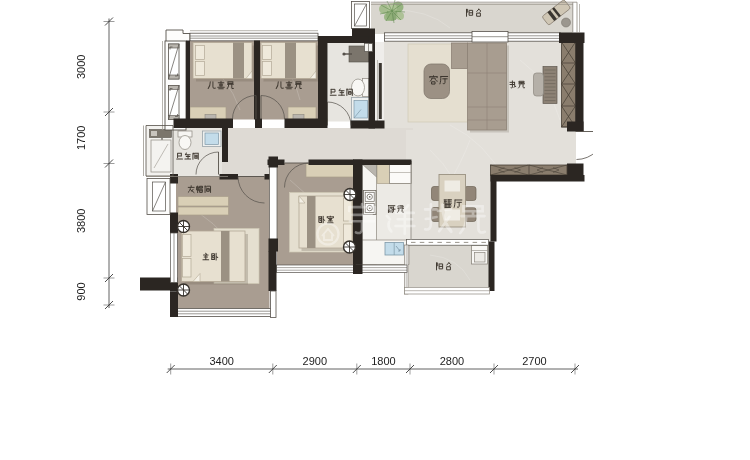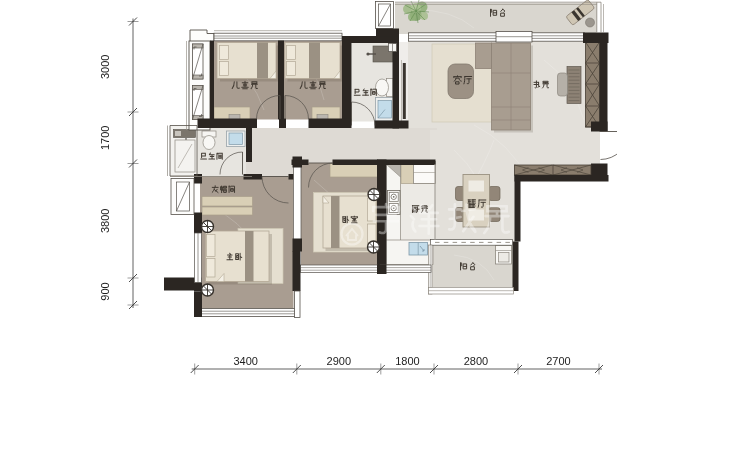--- a/index.html
+++ b/index.html
@@ -1,14 +1,14 @@
 <!DOCTYPE html>
 <html><head><meta charset="utf-8"><style>
 html,body{margin:0;padding:0;background:#ffffff;font-family:"Liberation Sans",sans-serif;}
-#plan{width:593px;height:460px;position:relative;overflow:hidden;padding-left:24px;}
+#plan{width:593px;height:460px;position:relative;overflow:hidden;}
 </style></head><body>
 
 <div id="plan">
 <svg width="750" height="460" viewBox="0 0 750 460">
 
 <g>
         <rect x="190" y="40.5" width="64" height="79" fill="#a99d91"></rect>
       </g>
 
 <g>

